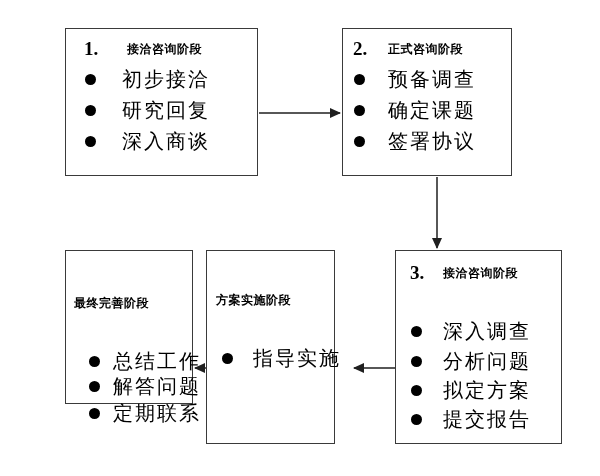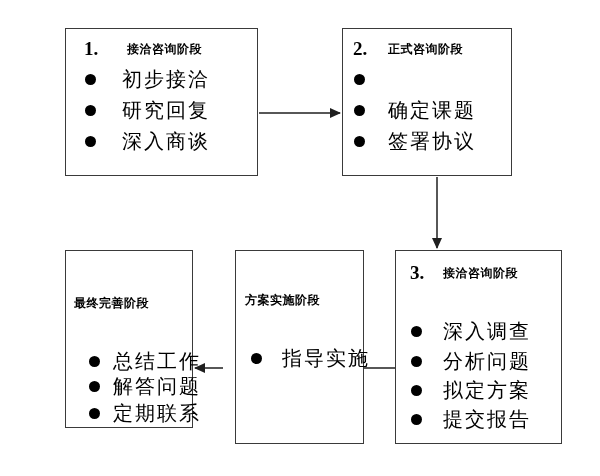--- a/index.html
+++ b/index.html
@@ -34,22 +34,22 @@
     position:absolute; left:var(--text-l,45px);
     font-size:20px; letter-spacing:2px;
   }
   .bullet {
     position:absolute; left:var(--bullet-l,15px); top:7px;
     width:11px; height:11px; border-radius:50%; background:#000;
   }
   #box1 { left:65px;  top:28px;  width:193px; height:148px; --num-l:18px; --title-l:61px; --bullet-l:19px; --text-l:56px; }
   #box2 { left:342px; top:28px;  width:170px; height:148px; --num-l:10px; --title-l:45px; --bullet-l:11px; --text-l:45px; }
   #box3 { left:395px; top:250px; width:167px; height:194px; --num-l:14px; --title-l:47px; --bullet-l:15px; --text-l:47px; }
-  #box4 { left:235px; top:250px; width:129px; height:194px; --title-l:9px;  --bullet-l:15px; --text-l:46px; }
-  #box5 { left:65px;  top:250px; width:128px; height:178px; --title-l:8px;  --bullet-l:23px; --text-l:47px; }
+  #box4 { left:206px; top:250px; width:129px; height:194px; --title-l:9px;  --bullet-l:15px; --text-l:46px; }
+  #box5 { left:65px;  top:250px; width:128px; height:154px; --title-l:8px;  --bullet-l:23px; --text-l:47px; }
   line.flow { stroke:#1f1f1f; stroke-width:1.5; }
 </style>
 </head>
 <body>
 
 <div class="canvas">
 
   <svg class="arrow-layer" width="600" height="476" viewBox="0 0 600 476">
     <defs>
       <marker id="ah" markerUnits="userSpaceOnUse" markerWidth="11" markerHeight="10" refX="10" refY="5" orient="auto">
@@ -81,20 +81,21 @@
     </div>
   </div>
 
   <div class="stage-box" id="box2">
     <div class="row" style="top:8px">
       <span class="num">2.</span>
       <span class="title">正式咨询阶段</span>
     </div>
     <div class="row" style="top:38px">
       <span class="bullet"></span>
+      <span class="item-text">预备调查</span>
     </div>
     <div class="row" style="top:69px">
       <span class="bullet"></span>
       <span class="item-text">确定课题</span>
     </div>
     <div class="row" style="top:100px">
       <span class="bullet"></span>
       <span class="item-text">签署协议</span>
     </div>
   </div>

